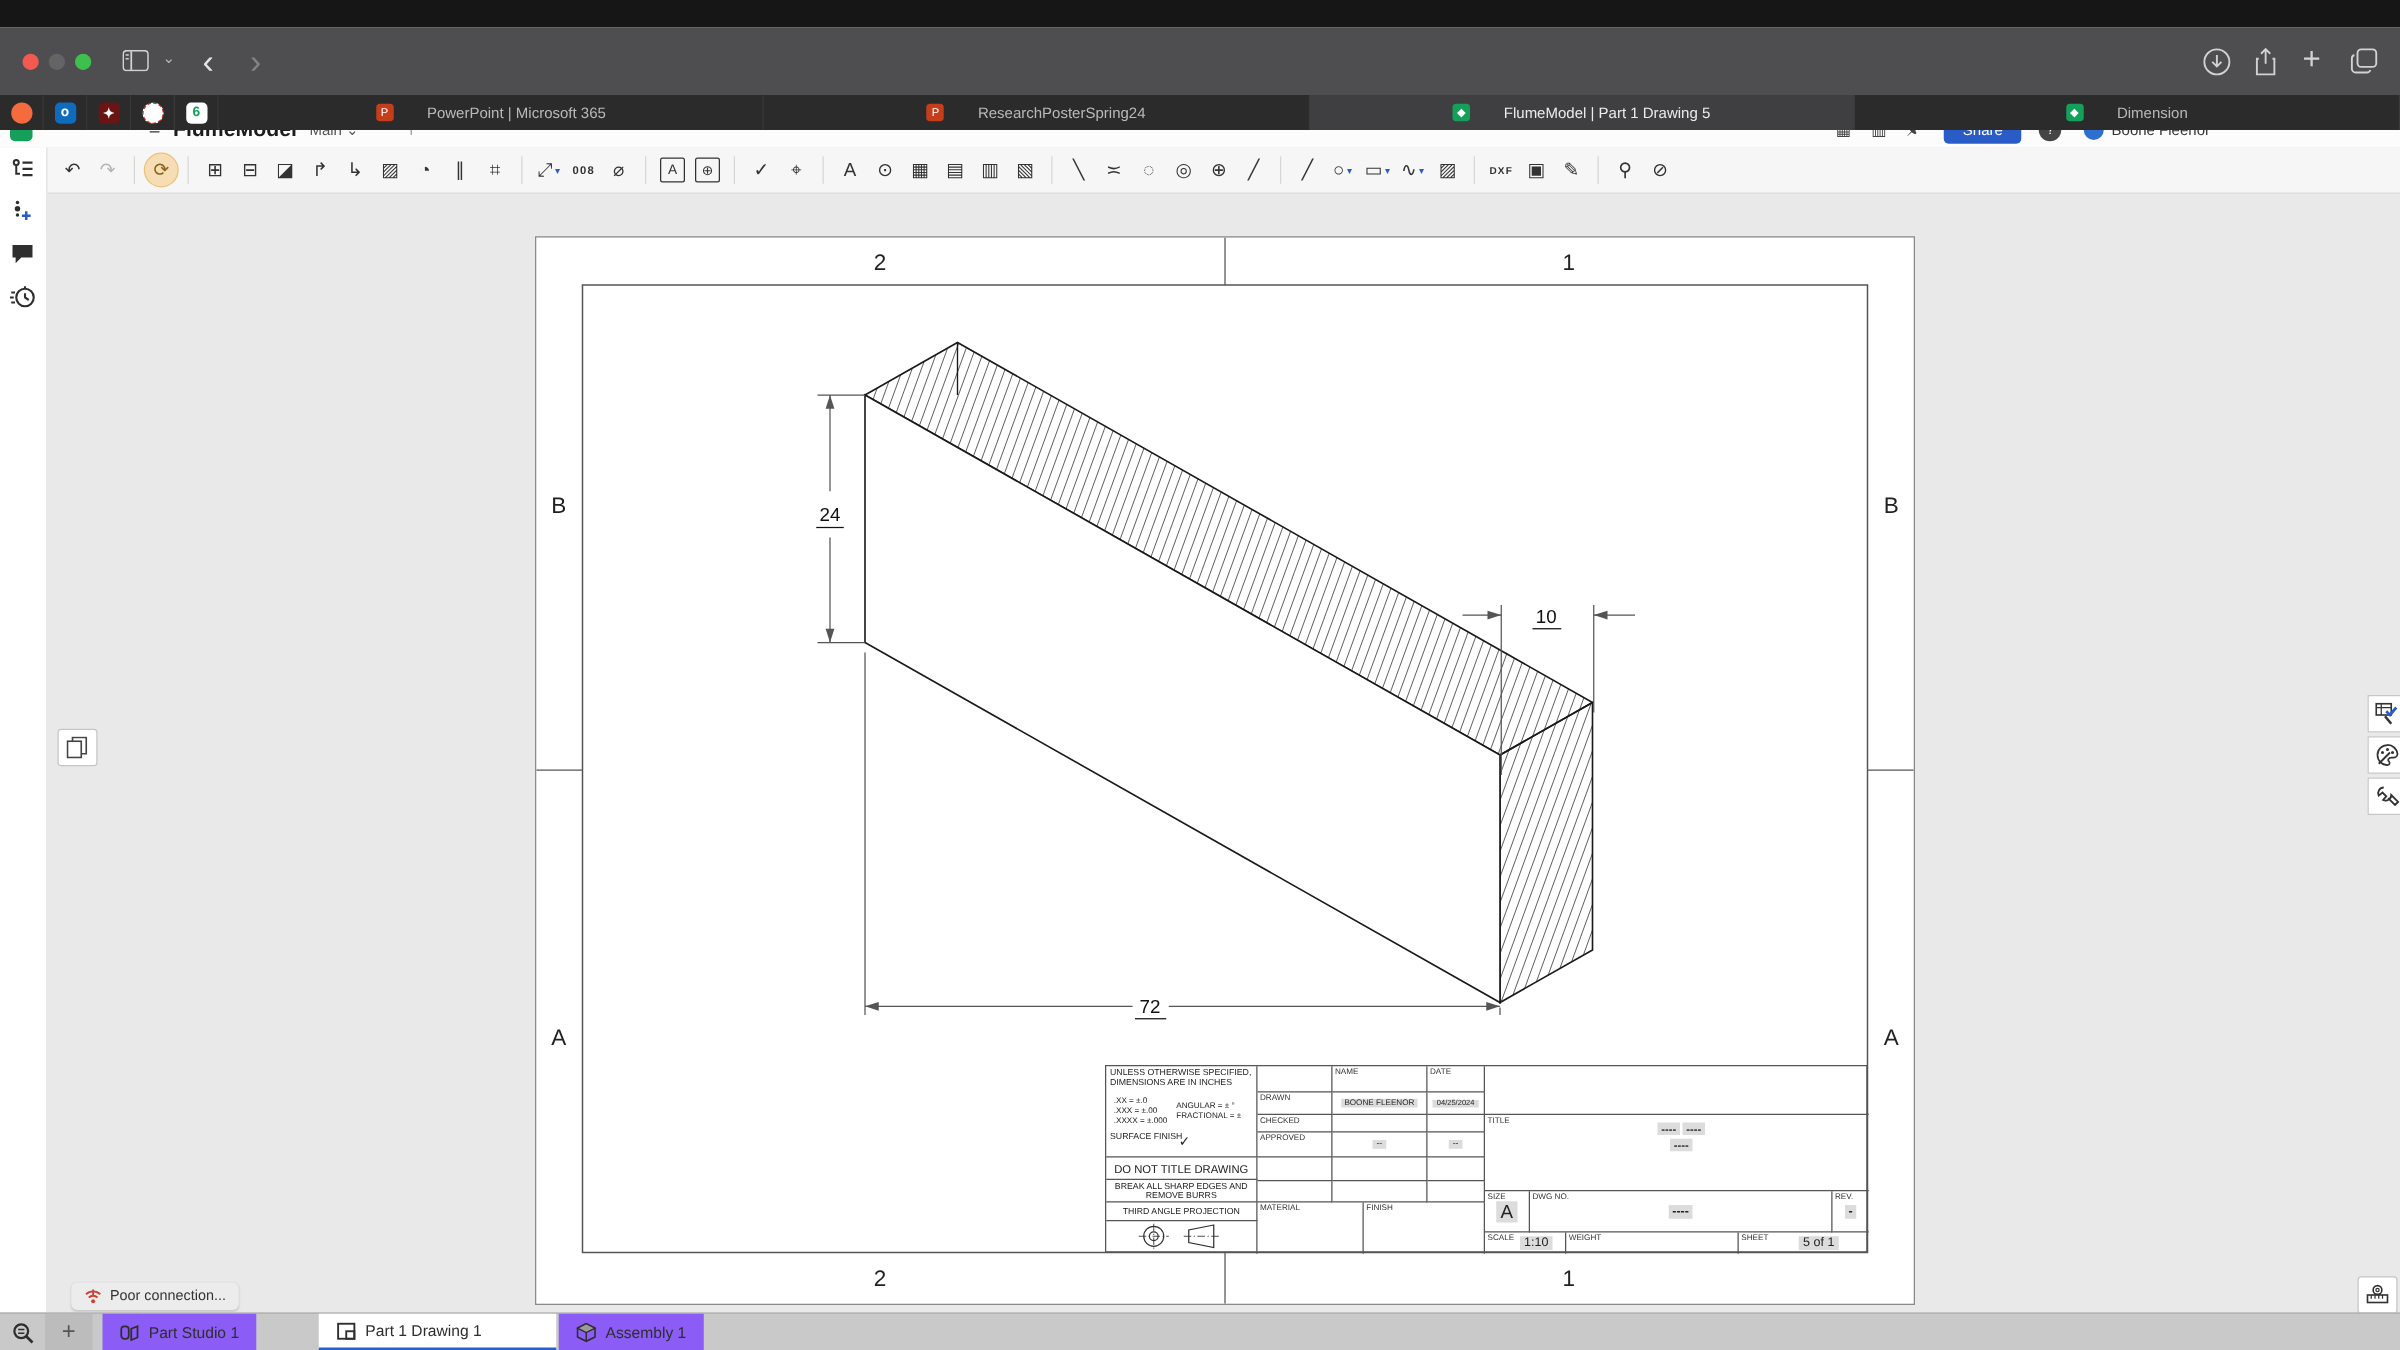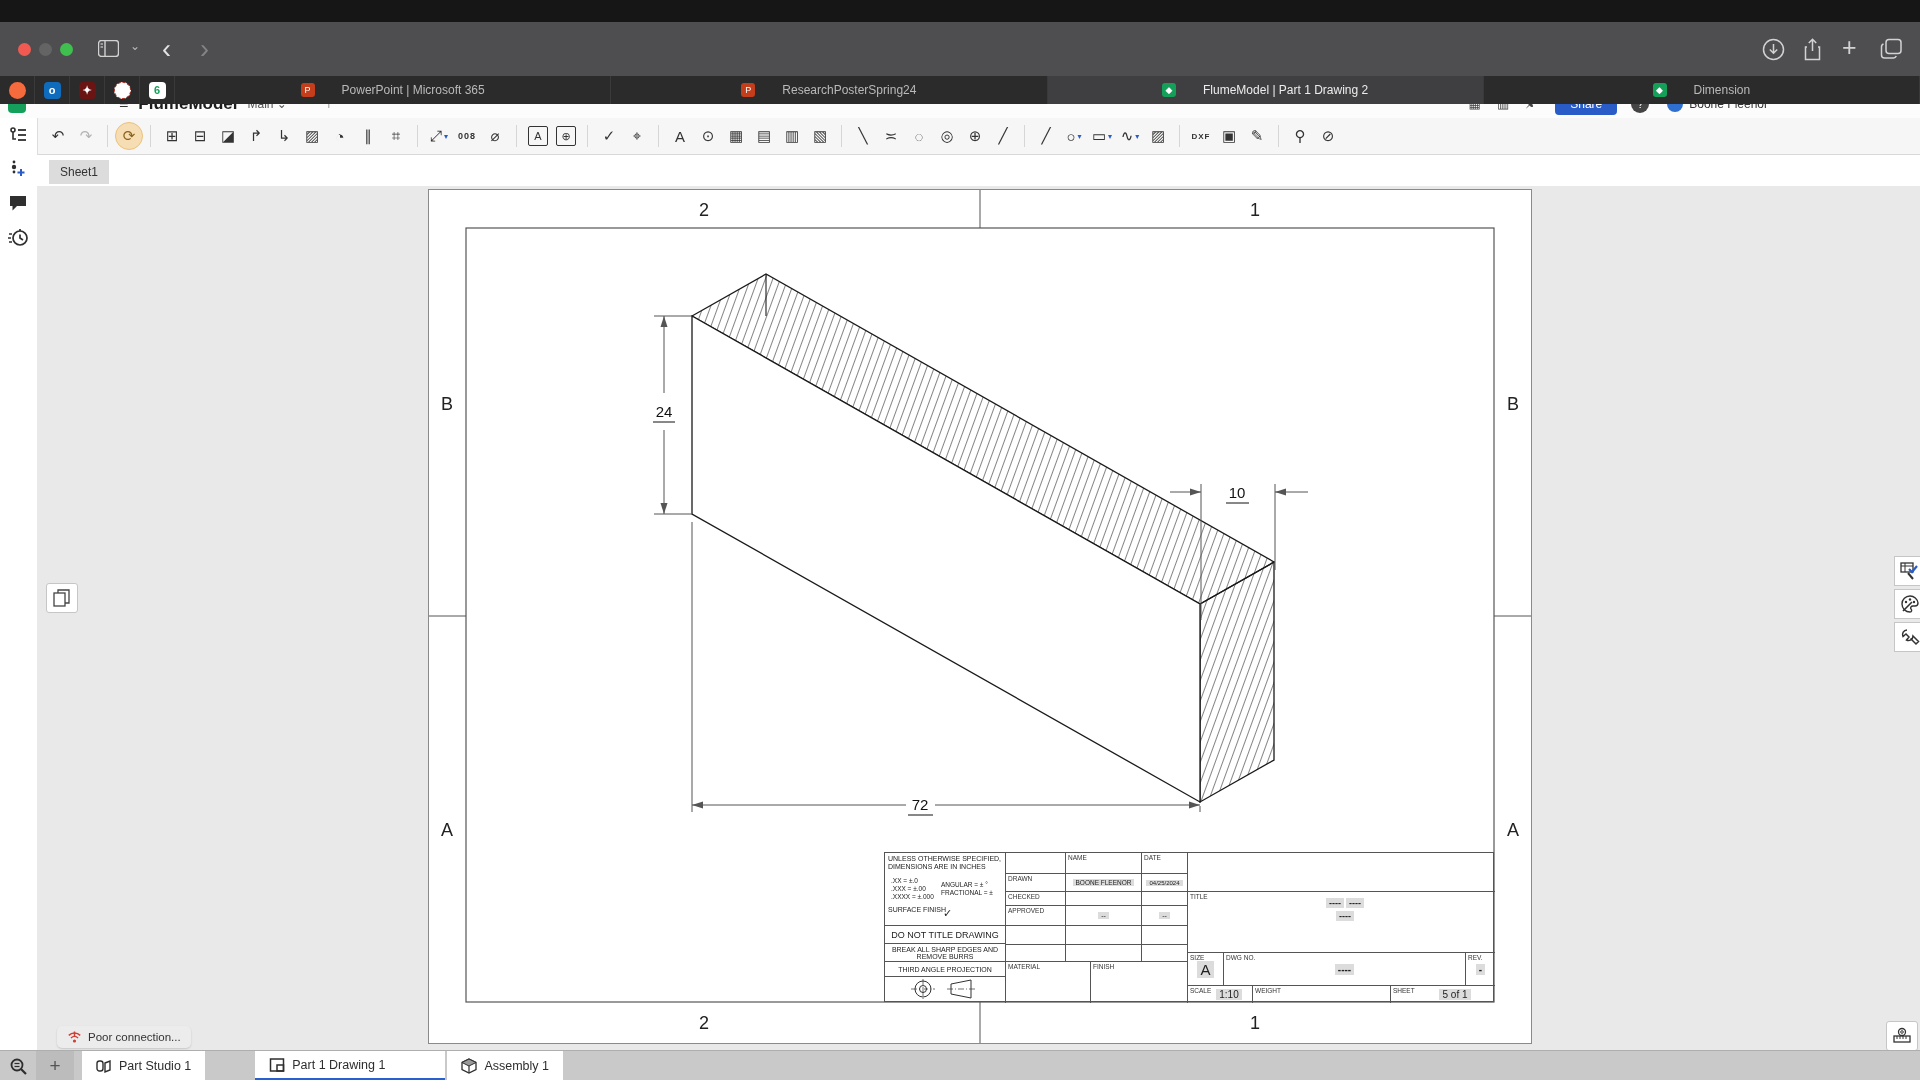--- a/index.html
+++ b/index.html
@@ -70,21 +70,21 @@
   .chip{background:#dcdcdc;padding:0 3px;display:inline-block;}
   .ctr{display:flex;align-items:center;justify-content:center;width:100%;height:100%;}
   
   .fbtn{position:absolute;width:30px;height:28px;background:#fff;border:1px solid #c6c6c7;border-radius:3px;
         display:flex;align-items:center;justify-content:center;}
   #toast{position:absolute;left:57px;top:1026px;height:22px;background:#ececec;border-radius:5px;
          display:flex;align-items:center;gap:6px;padding:0 10px;font-size:11.5px;color:#333;box-shadow:0 1px 2px rgba(0,0,0,.15);}
   #bottombar{position:absolute;top:1050px;left:0;width:1920px;height:30px;background:#c9c9ca;border-top:1px solid #aeaeae;display:flex;align-items:stretch;}
   #bb-search{width:36px;display:flex;align-items:center;justify-content:center;}
   #bb-plus{width:38px;background:#bcbcbd;color:#555;font-size:19px;display:flex;align-items:center;justify-content:center;margin-right:8px;}
-  .dtab{display:flex;align-items:center;gap:7px;padding:0 14px;background:#ffffff;font-size:12.5px;color:#2e2e2e;margin-right:4px;}
+  .dtab{display:flex;align-items:center;gap:7px;padding:0 14px;background:#8b5cf6;font-size:12.5px;color:#2e2e2e;margin-right:4px;}
   .dtab.active{background:#fff;border-bottom:3px solid #2a5fd0;box-sizing:border-box;margin-left:46px;margin-right:2px;padding-right:60px;}
 </style>
 </head>
 <body>
 
 <div id="app">
 
   <div id="menustrip"></div>
 
   <div id="btoolbar">
@@ -142,21 +142,21 @@
       <div class="tab">
         <span class="tab-i" style="background: rgb(196, 62, 28);">P</span>
         <span class="tab-l">PowerPoint | Microsoft 365</span>
       </div>
       <div class="tab">
         <span class="tab-i" style="background: rgb(196, 62, 28);">P</span>
         <span class="tab-l">ResearchPosterSpring24</span>
       </div>
       <div class="tab active">
         <span class="tab-i" style="background: rgb(21, 160, 90);">◆</span>
-        <span class="tab-l">FlumeModel | Part 1 Drawing 2</span>
+        <span class="tab-l">FlumeModel | Part 1 Drawing 5</span>
       </div>
       <div class="tab">
         <span class="tab-i" style="background: rgb(21, 160, 90);">◆</span>
         <span class="tab-l">Dimension</span>
       </div>
     </div>
 
   <div id="osheader">
     <div id="osrow">
       <span id="oslogo"></span>
@@ -343,23 +343,20 @@
           <circle cx="12" cy="11" r="7" fill="none" stroke="#2f2f2f" stroke-width="1.7"></circle>
           <path d="M12 7.5 V11 L15 13" stroke="#2f2f2f" stroke-width="1.7" fill="none"></path>
           <line x1="1" y1="7" x2="4" y2="7" stroke="#2f2f2f" stroke-width="1.5"></line>
           <line x1="0" y1="11" x2="3" y2="11" stroke="#2f2f2f" stroke-width="1.5"></line>
           <line x1="1" y1="15" x2="4" y2="15" stroke="#2f2f2f" stroke-width="1.5"></line>
           <line x1="12" y1="2" x2="12" y2="4" stroke="#2f2f2f" stroke-width="1.7"></line>
         </svg>
     </div>
   </div>
 
-  <div id="sheettabs">
-    <div id="sheet-tab">Sheet1</div>
-  </div>
 
   <div id="graphics">
     <div id="sheet">
       <svg id="dsvg" width="1102" height="853" viewBox="0 0 1102 853">
         <defs>
           <pattern id="hatch" width="7" height="7" patternUnits="userSpaceOnUse" patternTransform="rotate(-70)">
             <line x1="0" y1="3.5" x2="7" y2="3.5" stroke="#333" stroke-width="0.6"></line>
           </pattern>
         </defs>
 

